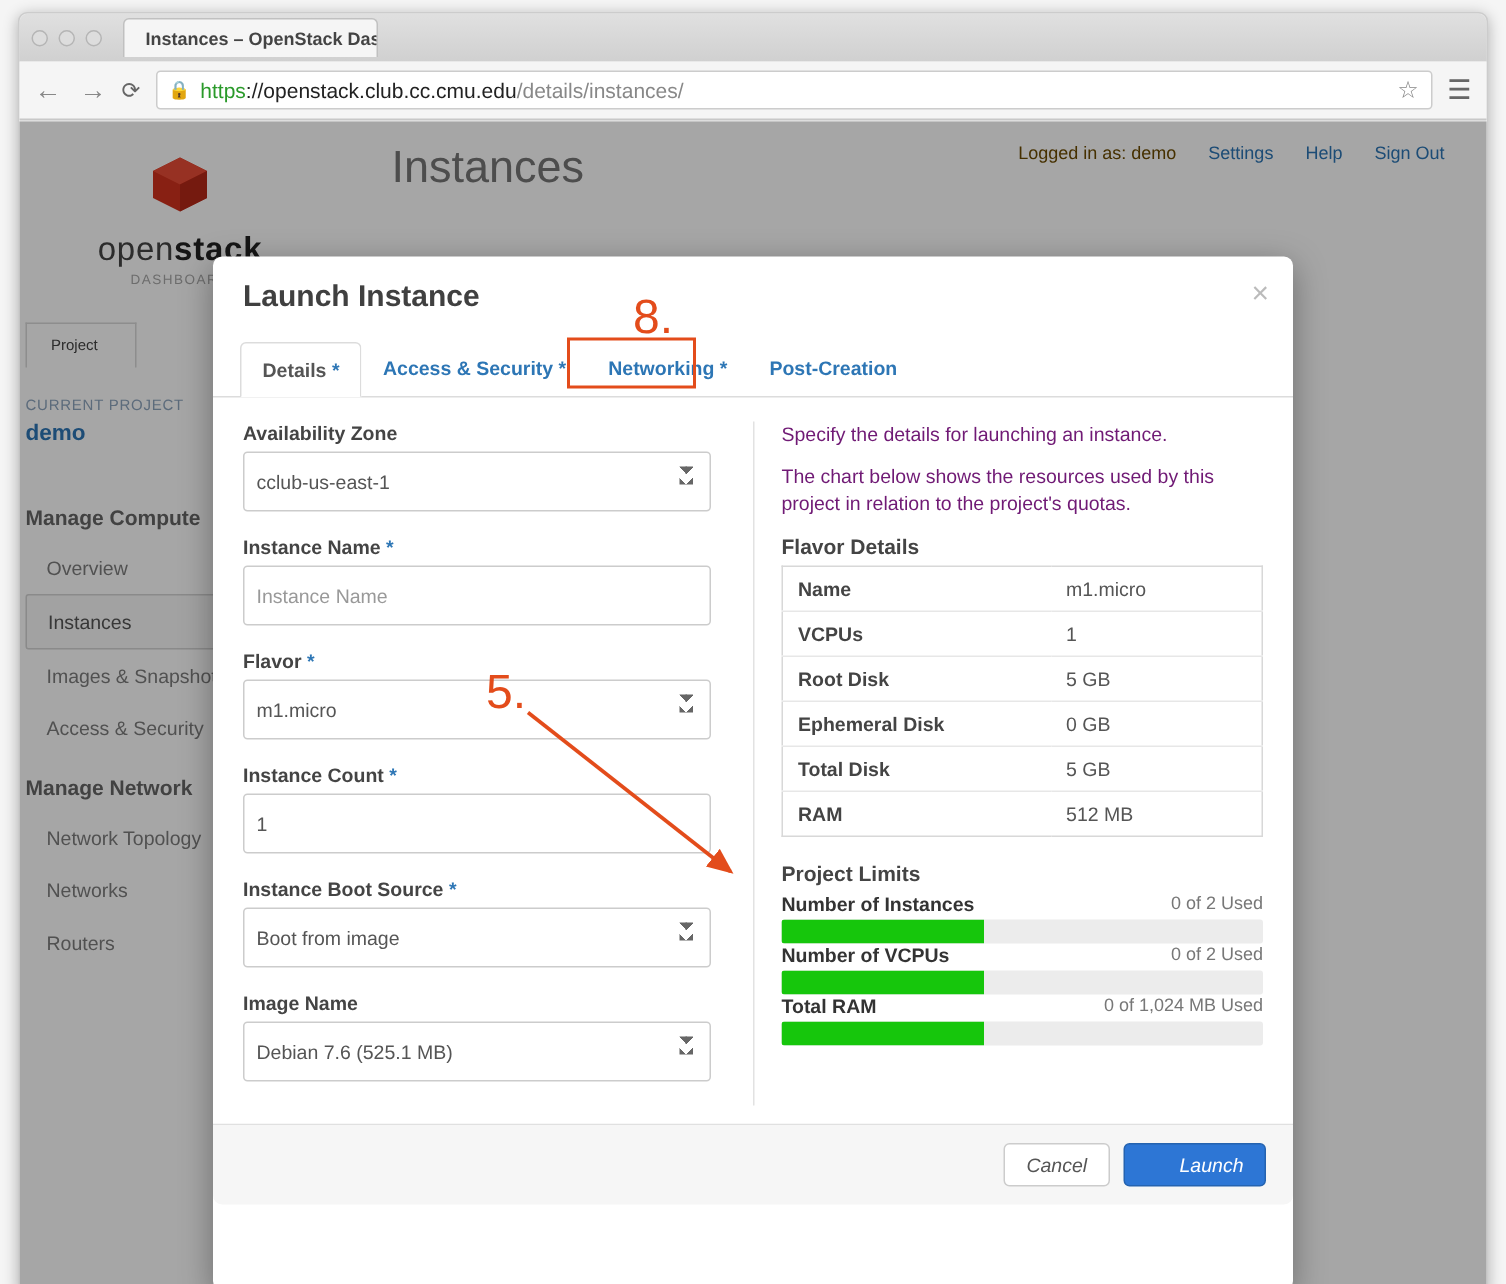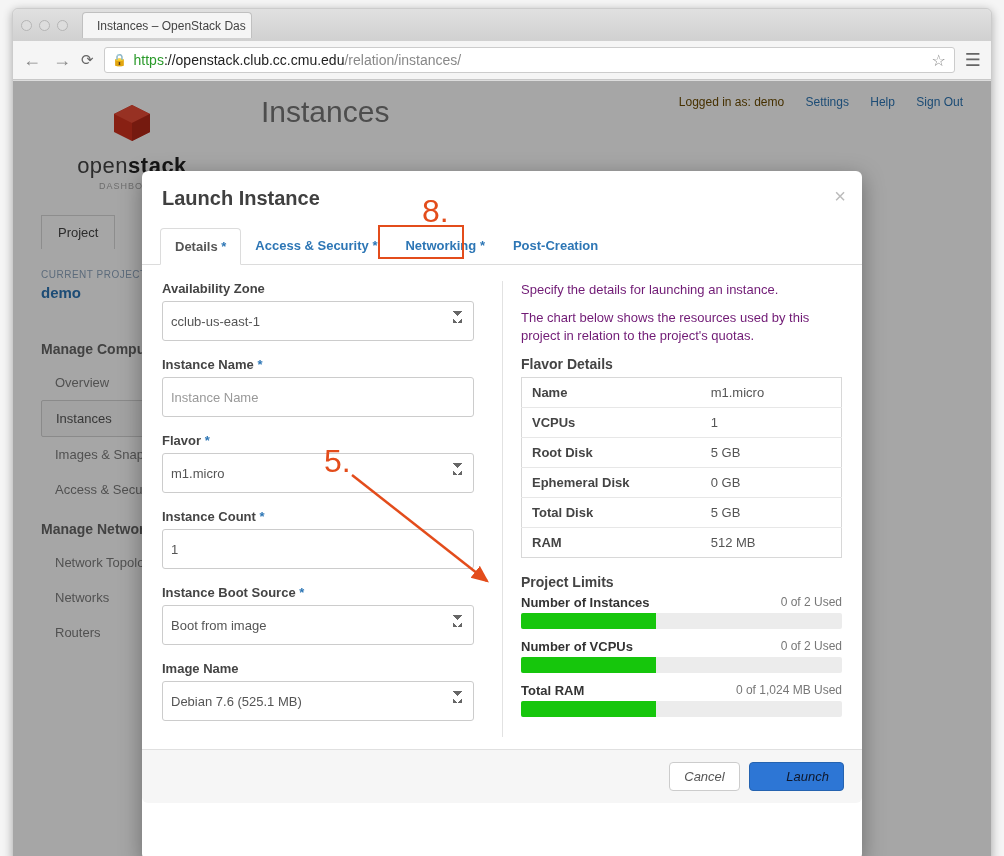--- a/index.html
+++ b/index.html
@@ -1,20 +1,20 @@
 <!DOCTYPE html>
 <html><head>
 <meta charset="utf-8">
 <style>
 * { box-sizing: border-box; margin: 0; padding: 0; }
 body { font-family: "Helvetica Neue", Helvetica, Arial, sans-serif; font-size: 13px; color: #333; background: #f5f5f5; }
 
 
 .browser-chrome { background: #e8e8e8; border: 1px solid #ccc; border-radius: 6px 6px 0 0; margin: 8px 12px 0; box-shadow: 0 2px 10px rgba(0,0,0,0.3); }
-.chrome-tabs { display: flex; align-items: center; height: 32px; padding: 0 8px; background: linear-gradient(#e0e0e0, #d0d0d0); border-radius: 6px 6px 0 0; }
+.chrome-tabs { display: flex; align-items: center; height: 32px; padding: 0 8px; background: linear-gradient(#e0e0e0, #d0d0d0); border-radius: 6px 6px 0 0; font-weight: bold; }
 .mac-dots { display: flex; gap: 7px; margin-right: 14px; }
 .mac-dot { width: 11px; height: 11px; border-radius: 50%; border: 1px solid #b5b5b5; background: #ddd; }
 .chrome-tab { display: flex; align-items: center; gap: 6px; background: #f5f5f5; border: 1px solid #c0c0c0; border-bottom: none; border-radius: 4px 4px 0 0; padding: 5px 22px 5px 8px; height: 26px; font-size: 12px; color: #444; max-width: 170px; overflow: hidden; white-space: nowrap; }
 .chrome-tab .favicon { width: 14px; height: 14px; background: #d13020; border-radius: 2px; }
 .chrome-toolbar { display: flex; align-items: center; gap: 10px; padding: 6px 10px; background: #f5f5f5; border-bottom: 1px solid #c8c8c8; }
 .nav-arrows { display: flex; gap: 12px; color: #888; font-size: 18px; }
 .nav-arrows span { cursor: default; }
 .reload { color: #666; font-size: 15px; }
 .addr-bar { flex: 1; display: flex; align-items: center; gap: 6px; background: #fff; border: 1px solid #ccc; border-radius: 3px; padding: 3px 8px; height: 26px; }
 .lock { color: #2a9a2a; font-size: 12px; }
@@ -22,28 +22,28 @@
 .addr-text .https { color: #2a9a2a; }
 .addr-text .host { color: #222; }
 .star { color: #888; font-size: 16px; }
 .menu-icon { color: #666; font-size: 18px; }
 
 
 .page { position: relative; background: #fff; min-height: 780px; border-top: 1px solid #ddd; }
 .page-inner { display: flex; }
 
 
-.sidebar { width: 220px; padding: 16px 0 0 28px; }
+.sidebar { width: 220px; padding: 16px 0 0 4px; }
 .logo-block { text-align: center; padding: 6px 10px 24px 0; }
 .logo-cube { width: 44px; height: 42px; margin: 0 auto 8px; position: relative; }
 .logo-cube svg { width: 44px; height: 42px; }
 .logo-text { font-size: 22px; color: #444; letter-spacing: 0.5px; }
 .logo-text b { color: #222; font-weight: 600; }
 .logo-sub { font-size: 9px; color: #a8a8a8; letter-spacing: 1px; margin-top: 2px; }
-.project-tab { border: 1px solid #d9d9d9; border-bottom: none; background: #fff; padding: 9px 16px; width: 74px; font-size: 13px; color: #444; margin-bottom: 20px; }
+.project-tab { border: 1px solid #d9d9d9; border-bottom: none; background: #fff; padding: 9px 16px; width: 74px; font-size: 10px; color: #444; margin-bottom: 20px; }
 .section-caption { font-size: 10px; letter-spacing: 0.5px; color: #8ea5be; margin-bottom: 4px; }
 .project-name { color: #2d76b5; font-weight: 600; font-size: 15px; margin-bottom: 40px; }
 .section-head { font-weight: 600; color: #666; font-size: 14px; margin: 14px 0 8px; }
 .nav-item { display: block; padding: 10px 14px; color: #7d7d7d; font-size: 13px; }
 .nav-item.active { border: 1px solid #d4d4d4; border-radius: 2px; background: #f9f9f9; color: #555; }
 
 
 .main { flex: 1; padding: 14px 28px; }
 .header-row { display: flex; justify-content: space-between; align-items: flex-start; margin-bottom: 18px; }
 .page-title { font-size: 30px; font-weight: 400; color: #777; }
@@ -73,30 +73,30 @@
 input.form-control::placeholder { color: #999; }
 
 .help-text { font-size: 13px; color: #701a75; margin-bottom: 10px; line-height: 1.4; }
 .flavor-details h4, .limits h4 { font-weight: 600; font-size: 14px; color: #444; margin-bottom: 5px; }
 .flavor-table { width: 100%; border: 1px solid #d8d8d8; border-collapse: collapse; margin-bottom: 16px; }
 .flavor-table td { padding: 7px 10px; border-top: 1px solid #e7e7e7; font-size: 13px; }
 .flavor-table tr:first-child td { border-top: none; }
 .flavor-table td:first-child { font-weight: 600; width: 56%; color: #444; }
 .flavor-table td:last-child { color: #555; }
 
-.limit-row { margin-bottom: 10px; }
+.limit-row { }
 .limit-head { display: flex; justify-content: space-between; font-size: 12px; }
 .limit-head b { font-weight: 700; color: #333; font-size: 13px; }
 .limit-head span { color: #777; }
 .bar { height: 16px; background: #ececec; border-radius: 2px; margin-top: 3px; overflow: hidden; }
 .bar-fill { height: 100%; background: #16c60c; width: 42%; }
 
 .modal-footer { border-top: 1px solid #e0e0e0; padding: 12px 18px; text-align: right; background: #f6f6f6; border-radius: 0 0 6px 6px; }
 .btn { display: inline-block; padding: 6px 14px; font-size: 13px; border-radius: 4px; border: 1px solid #ccc; background: #fff; color: #555; cursor: pointer; margin-left: 6px; font-style: italic; }
-.btn-primary { background: #2d76d5; border-color: #2563b0; color: #0f172a; font-weight: 500; padding-left: 36px; }
+.btn-primary { background: #2d76d5; border-color: #2563b0; color: #ffffff; font-weight: 500; padding-left: 36px; }
 
 
 .callout-box { position: absolute; border: 2px solid #e34c1b; }
 .callout-num { position: absolute; color: #e34c1b; font-size: 32px; font-family: Helvetica, Arial, sans-serif; font-weight: 400; }
 .arrow-svg { position: absolute; pointer-events: none; }
 </style>
 </head>
 <body>
 
 <div class="browser-chrome">
@@ -114,21 +114,21 @@
   </div>
   <div class="chrome-toolbar">
     <div class="nav-arrows">
       <span>←</span>
       <span>→</span>
     </div>
     <span class="reload">⟳</span>
     <div class="addr-bar">
       <span class="lock">🔒</span>
       <span class="addr-text">
-        <span class="https">https</span><span class="host">://openstack.club.cc.cmu.edu</span><span>/relation/instances/</span>
+        <span class="https">https</span><span class="host">://openstack.club.cc.cmu.edu</span><span>/details/instances/</span>
       </span>
       <span style="margin-left:auto" class="star">☆</span>
     </div>
     <span class="menu-icon">☰</span>
   </div>
 
   <div class="page">
     <div class="page-inner">
       <div class="sidebar">
         <div class="logo-block">

